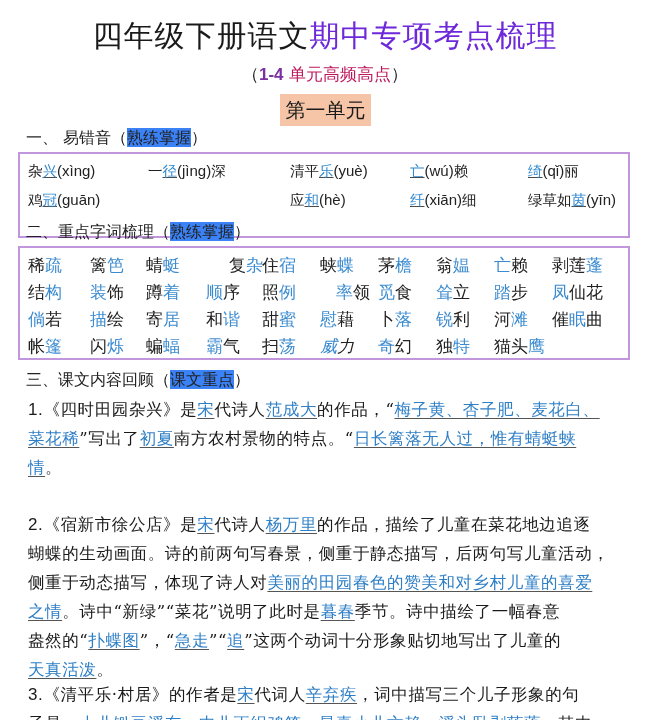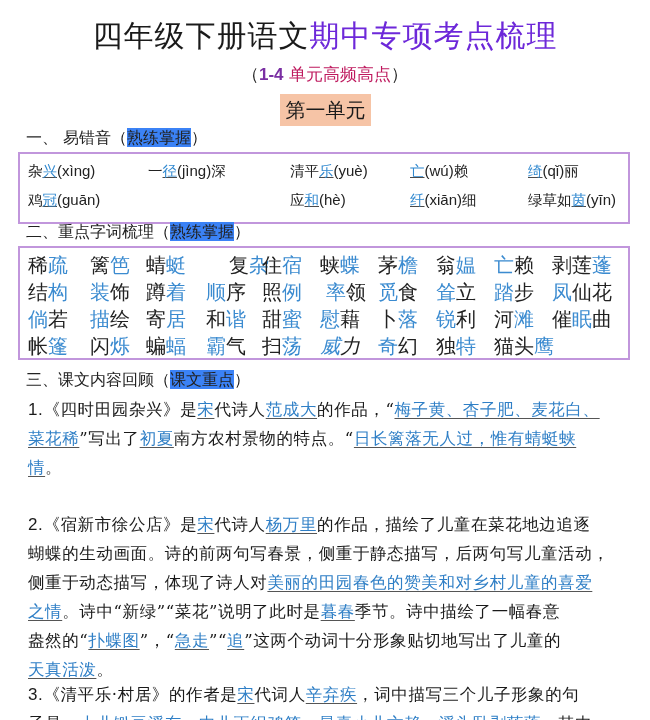--- a/index.html
+++ b/index.html
@@ -66,21 +66,21 @@
       font-weight: normal;
       margin-top: 24px;
     }
     .box {
       position: absolute;
       left: 18px;
       width: 612px;
       border: 2px solid #c196dc;
       box-sizing: border-box;
     }
-    .pinyin-box { top: 152px; height 66px; height: 72px; }
+    .pinyin-box { top: 152px; height 66px; height: 86px; }
     .pinyin-row {
       position: absolute;
       left: 0; right: 0;
       height: 28px;
       font-size: 15px;
       line-height: 28px;
     }
     .pinyin-item {
       position: absolute;
       white-space: nowrap;
@@ -100,21 +100,21 @@
       left: 0; right: 0;
       height: 28px;
       line-height: 28px;
       font-size: 16px;
     }
     .word {
       position: absolute;
       white-space: nowrap;
       color: #222;
       font-family: "DejaVu Serif", serif;
-      font-size: 20px;
+      font-size: 17px;
     }
     .word .b { color: #3b8bd0; }
     .para {
       position: absolute;
       left: 28px;
       width: 600px;
       font-size: 16.5px;
       line-height: 29px;
       color: #1a1a1a;
       font-family: "DejaVu Serif", serif;
@@ -179,21 +179,21 @@
     <span class="word" style="left:416px;"><span>翁</span><span class="b">媪</span><span></span></span>
     <span class="word" style="left:474px;"><span></span><span class="b">亡</span><span>赖</span></span>
     <span class="word" style="left:532px;"><span>剥莲</span><span class="b">蓬</span><span></span></span>
   </div>
   <div class="word-row" style="top:30px;">
     <span class="word" style="left:8px;"><span>结</span><span class="b">构</span><span></span></span>
     <span class="word" style="left:70px;"><span></span><span class="b">装</span><span>饰</span></span>
     <span class="word" style="left:126px;"><span>蹲</span><span class="b">着</span><span></span></span>
     <span class="word" style="left:186px;"><span></span><span class="b">顺</span><span>序</span></span>
     <span class="word" style="left:242px;"><span>照</span><span class="b">例</span><span></span></span>
-    <span class="word" style="left:306px;font-family:Liberation Serif, serif;"><span></span><span class="b">率</span><span>领</span></span>
+    <span class="word" style="left:316px;"><span></span><span class="b">率</span><span>领</span></span>
     <span class="word" style="left:358px;"><span></span><span class="b">觅</span><span>食</span></span>
     <span class="word" style="left:416px;"><span></span><span class="b">耸</span><span>立</span></span>
     <span class="word" style="left:474px;"><span></span><span class="b">踏</span><span>步</span></span>
     <span class="word" style="left:532px;"><span></span><span class="b">凤</span><span>仙花</span></span>
   </div>
   <div class="word-row" style="top:57px;">
     <span class="word" style="left:8px;"><span></span><span class="b">倘</span><span>若</span></span>
     <span class="word" style="left:70px;"><span></span><span class="b">描</span><span>绘</span></span>
     <span class="word" style="left:126px;"><span>寄</span><span class="b">居</span><span></span></span>
     <span class="word" style="left:186px;"><span>和</span><span class="b">谐</span><span></span></span>

